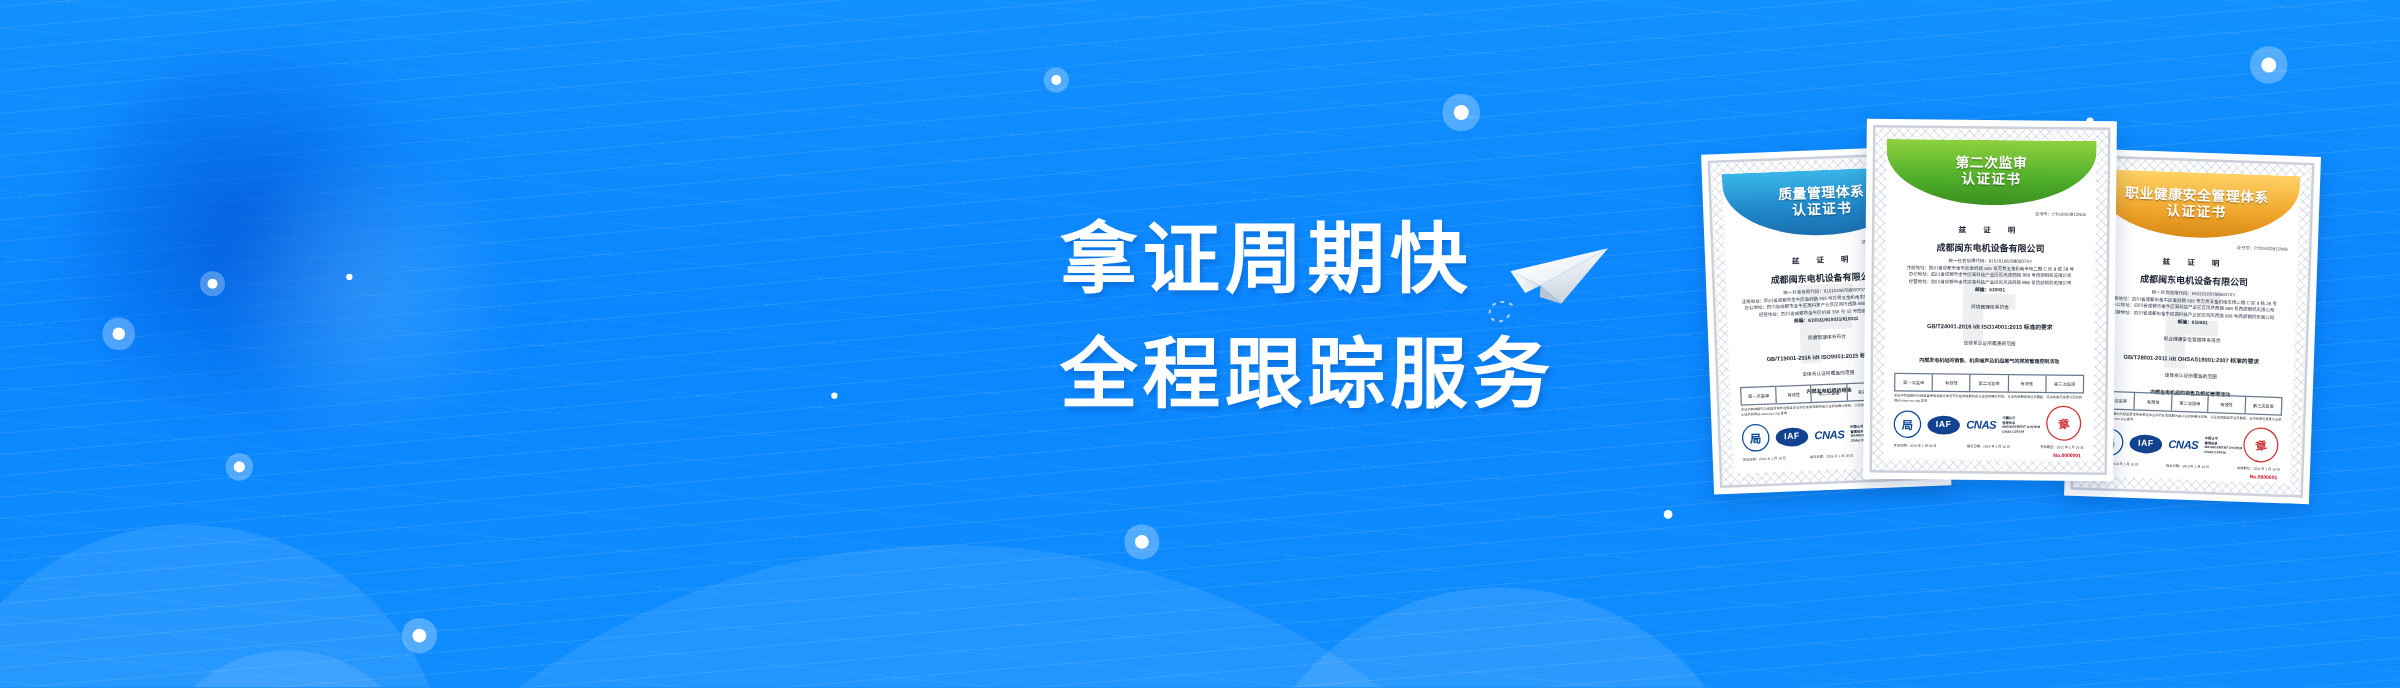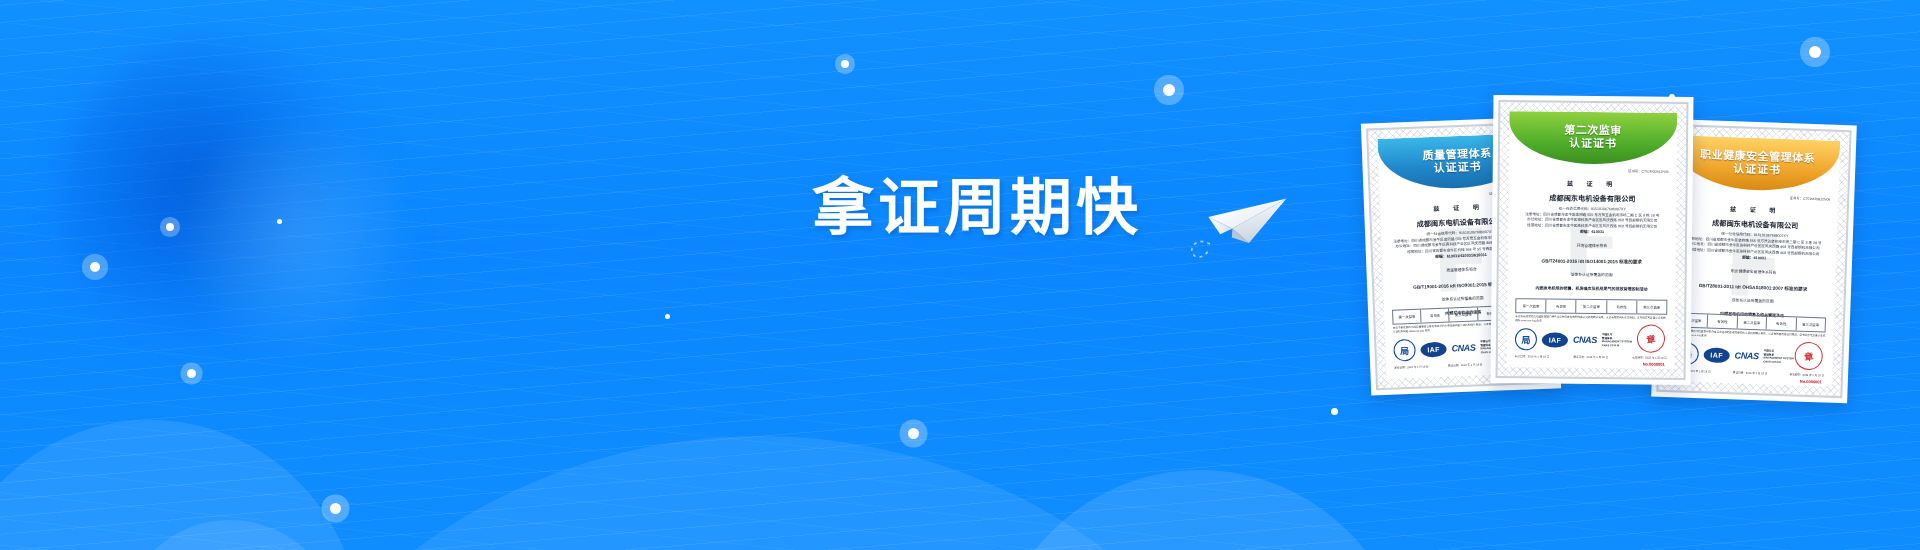--- a/index.html
+++ b/index.html
@@ -78,21 +78,21 @@
     position:absolute;left:812px;top:162px;
     color:#ffffff;
     font-family:"DejaVu Sans","Liberation Sans",sans-serif;
     font-weight:bold;
     font-size:62px;
     line-height:92px;
     letter-spacing:4px;
     text-shadow:2px 3px 4px rgba(0,60,140,0.28);
     white-space:nowrap;
   }
-  .headline-line{display:block;}
+  .headline-line{display:block;margin-left:36px;}
   
   .plane{
     position:absolute;left:1186px;top:186px;width:110px;height:78px;
   }
   
   .certs{position:absolute;left:1366px;top:96px;width:554px;height:380px;}
   .cert{
     position:absolute;background:#ffffff;
     box-shadow:0 6px 18px rgba(0,40,100,0.22);
     overflow:hidden;
@@ -228,20 +228,21 @@
       <div class="dot" style="left: 1163px; top: 84px; width: 12px; height: 12px; box-shadow: rgba(255, 255, 255, 0.28) 0px 0px 0px 9px;"></div>
       <div class="dot" style="left: 907.5px; top: 427.5px; width: 11px; height: 11px; box-shadow: rgba(255, 255, 255, 0.28) 0px 0px 0px 8.5px;"></div>
       <div class="dot" style="left: 1330.5px; top: 407.5px; width: 7px; height: 7px;"></div>
       <div class="dot" style="left: 1809px; top: 46px; width: 12px; height: 12px; box-shadow: rgba(255, 255, 255, 0.28) 0px 0px 0px 9px;"></div>
       <div class="dot" style="left: 1669px; top: 94px; width: 6px; height: 6px;"></div>
       <div class="dot" style="left: 664.5px; top: 313.5px; width: 5px; height: 5px;"></div>
     </div>
 
   <div class="headline">
     <span class="headline-line">拿证周期快</span>
+    <span class="headline-line">全程跟踪服务</span>
   </div>
 
   <div class="plane">
     <svg viewBox="0 0 110 78" width="110" height="78">
       <defs>
         <linearGradient id="pgA" x1="0" y1="0" x2="1" y2="1">
           <stop offset="0%" stop-color="#ffffff"></stop>
           <stop offset="100%" stop-color="#e3e9f0"></stop>
         </linearGradient>
         <linearGradient id="pgB" x1="0" y1="0" x2="0" y2="1">

